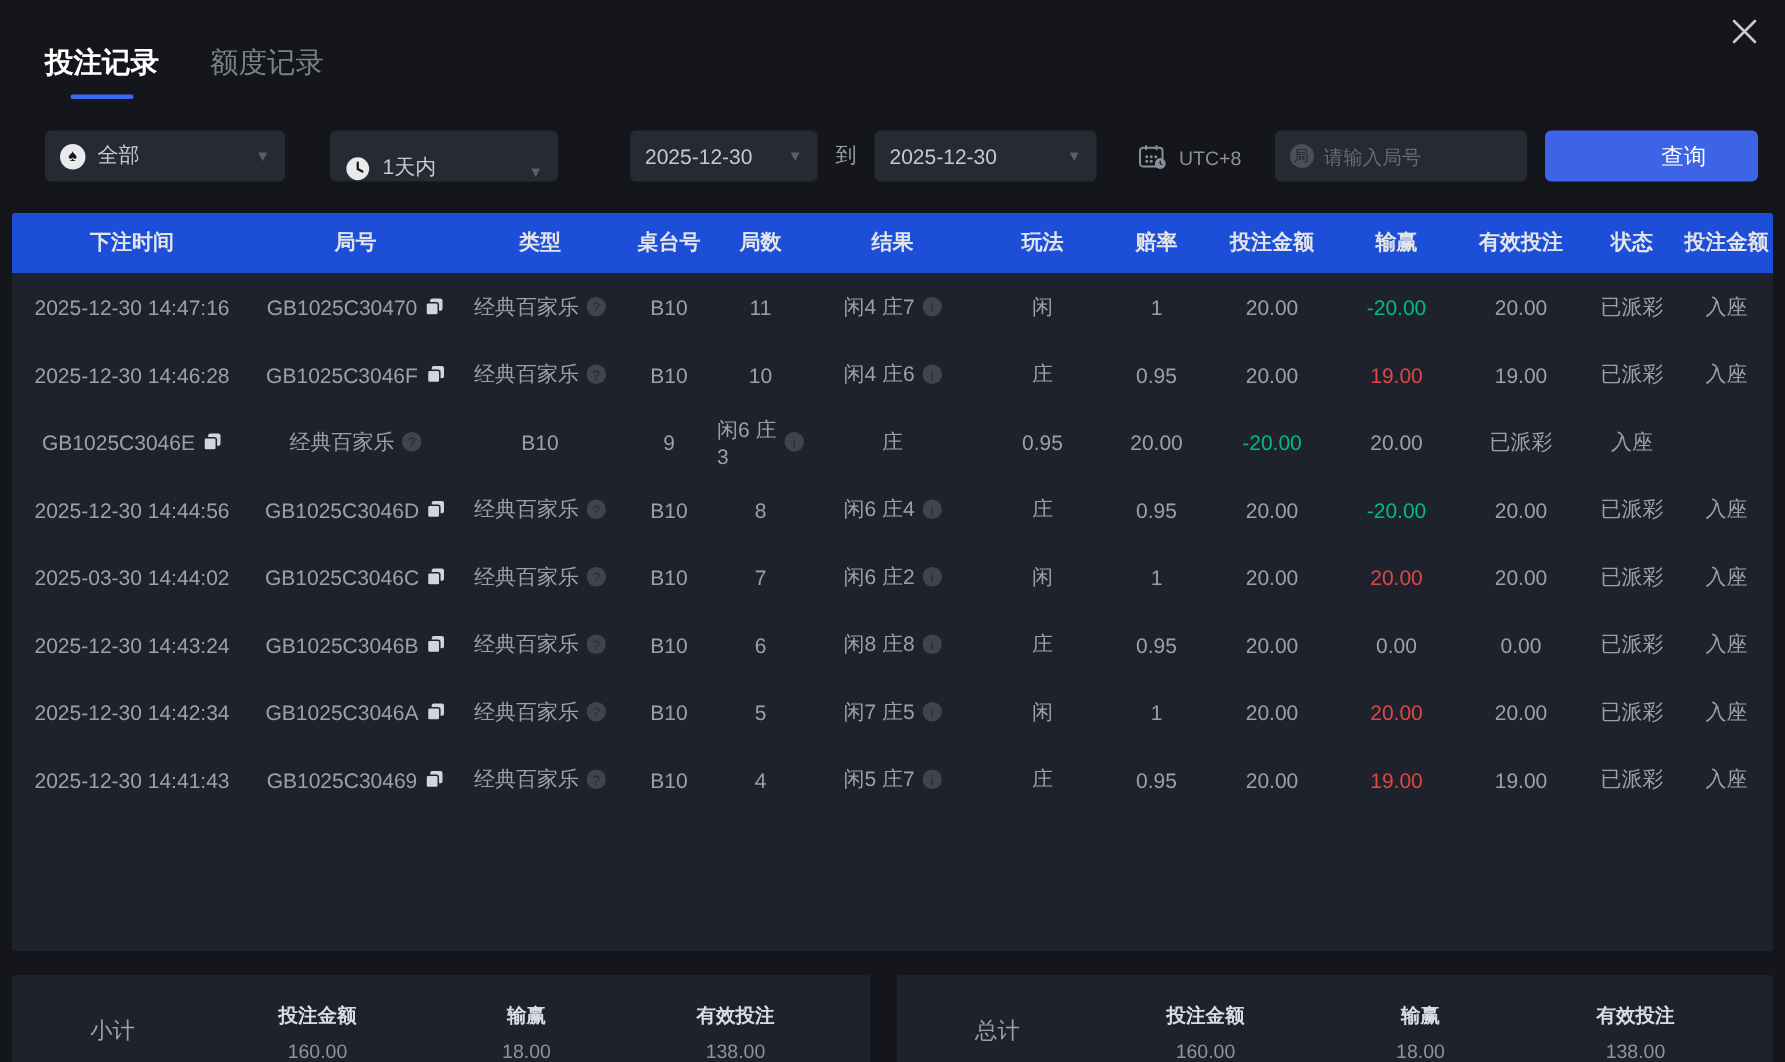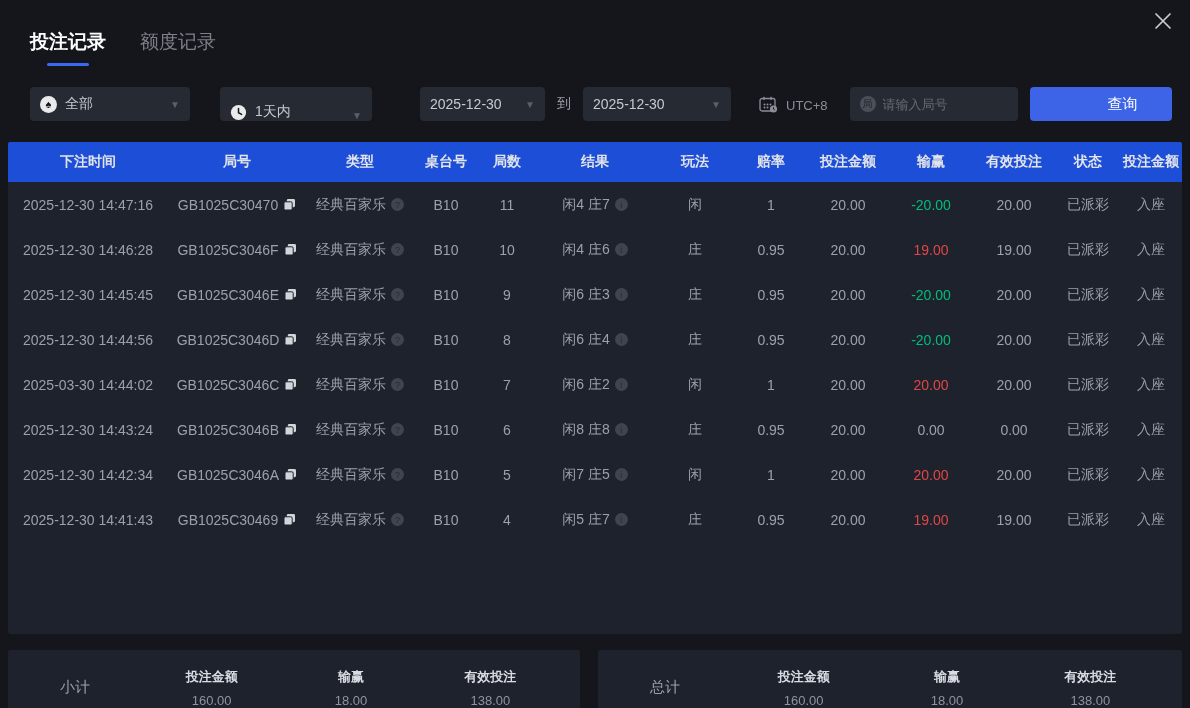--- a/index.html
+++ b/index.html
@@ -213,21 +213,20 @@
     <div class="td">庄</div>
     <div class="td">0.95</div>
     <div class="td">20.00</div>
     <div class="td red">19.00</div>
     <div class="td">19.00</div>
     <div class="td">已派彩</div>
     <div class="td">入座</div>
   </div>
 
   <div class="grid trow">
-    <div class="td">2025-12-30 14:45:45</div>
     <div class="td">
       <span>GB1025C3046E</span>
       <span class="copy">
         <svg width="13" height="13" viewBox="0 0 13 13">
           <rect x="3.8" y="1" width="8.2" height="8.2" rx="1.4" fill="#d2d5da"></rect>
           <rect x="1" y="3.8" width="8.2" height="8.2" rx="1.4" fill="#d2d5da" stroke="#1e222c" stroke-width="1"></rect>
         </svg>
       </span>
     </div>
     <div class="td">

